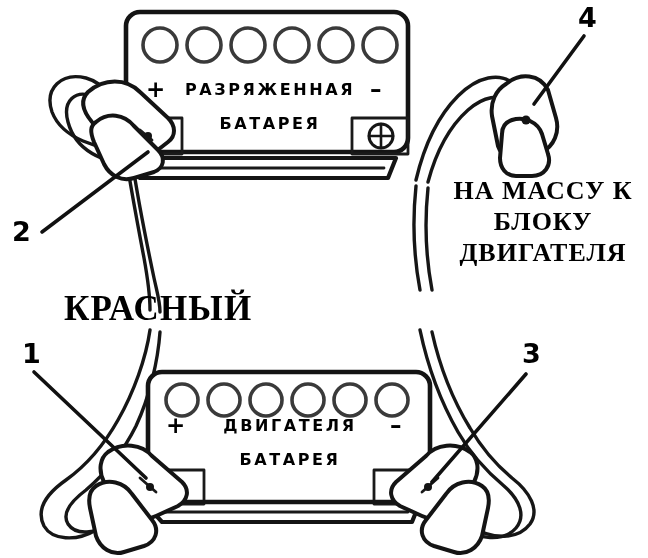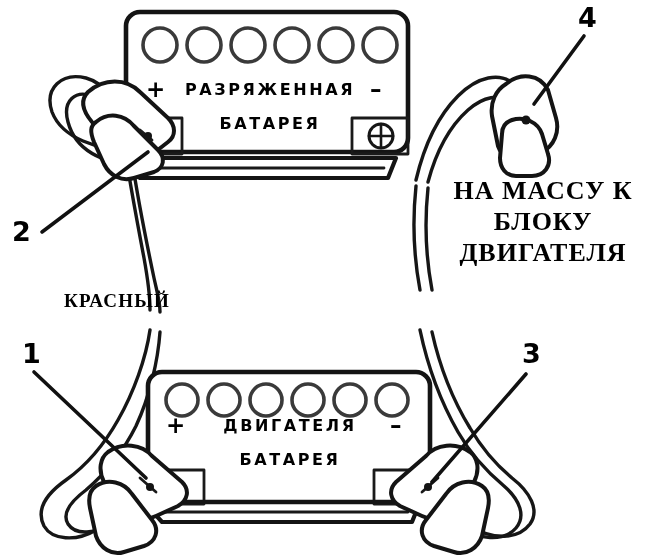--- a/index.html
+++ b/index.html
@@ -96,21 +96,21 @@
   }
   .polarity {
     font-family: "DejaVu Sans", "Liberation Sans", sans-serif;
     font-weight: 700;
     font-size: 23px;
     line-height: 1;
   }
   .serif-label {
     font-family: "Liberation Serif", "DejaVu Serif", serif;
     font-weight: 700;
-    font-size: 19px;
+    font-size: 35px;
     letter-spacing: 1.2px;
   }
   .ground-label {
     font-family: "Liberation Serif", "DejaVu Serif", serif;
     font-weight: 700;
     font-size: 26px;
     letter-spacing: 1.0px;
     text-align: center;
     line-height: 1.16;
   }

